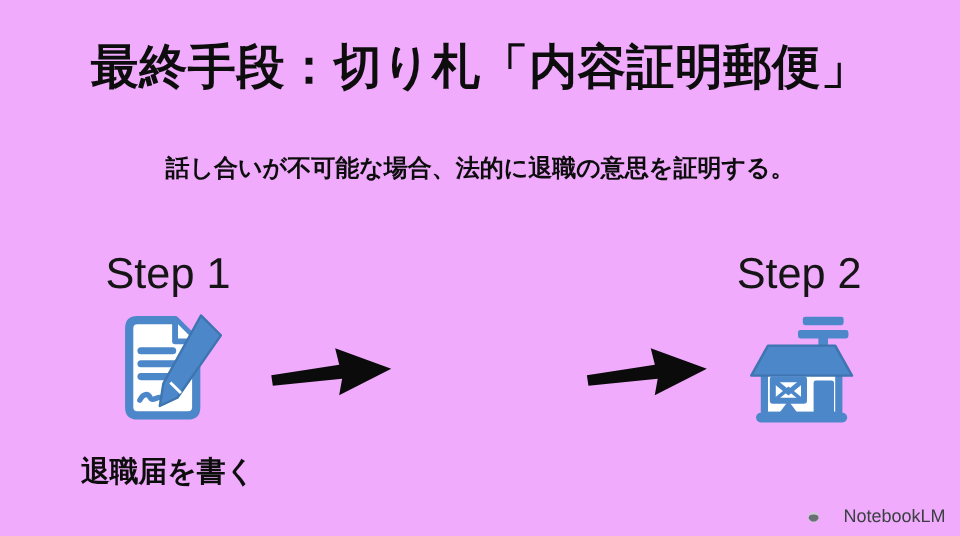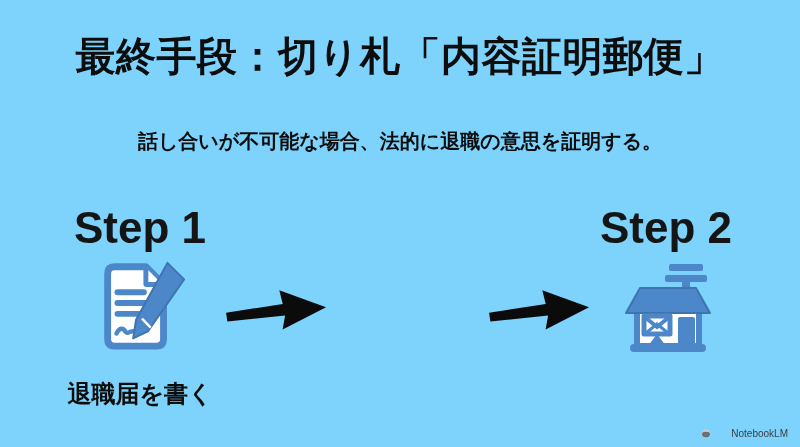--- a/index.html
+++ b/index.html
@@ -3,21 +3,21 @@
 <meta charset="utf-8">
 <style>
   * { margin: 0; padding: 0; box-sizing: border-box; }
   html, body { background: #ffffff; }
   body { font-family: "Liberation Sans", "DejaVu Sans", sans-serif; }
 
   .slide {
     position: relative;
     width: 800px;
     height: 447px;
-    background: #7dd3fc;
+    background: #f0abfc;
     overflow: hidden;
     padding-top: 30px;
   }
 
   .title {
     text-align: center;
     font-size: 40px;
     font-weight: 700;
     line-height: 52px;
     color: #0d0d0d;
@@ -42,22 +42,22 @@
   }
 
   .step-col {
     width: 200px;
     display: flex;
     flex-direction: column;
     align-items: center;
   }
 
   .step-label {
-    font-size: 44px;
-    font-weight: 700;
+    font-size: 36px;
+    font-weight: 400;
     line-height: 40px;
     color: #151515;
   }
 
   .icon-box {
     margin-top: 8px;
     height: 100px;
     width: 110px;
     display: flex;
     align-items: center;
@@ -82,21 +82,21 @@
   .flow-arrow.a1 { left: 224px; transform: rotate(-2deg); }
   .flow-arrow.a2 { left: 487px; transform: rotate(-2deg); }
 
   .footer-brand {
     position: absolute;
     right: 12px;
     bottom: 8px;
     display: flex;
     align-items: center;
     gap: 20px;
-    font-size: 10px;
+    font-size: 15px;
     font-weight: 500;
     color: #3c4043;
   }
 </style>
 </head>
 <body>
 
 <div class="slide">
 
   <div class="title">最終手段：切り札「内容証明郵便」</div>

